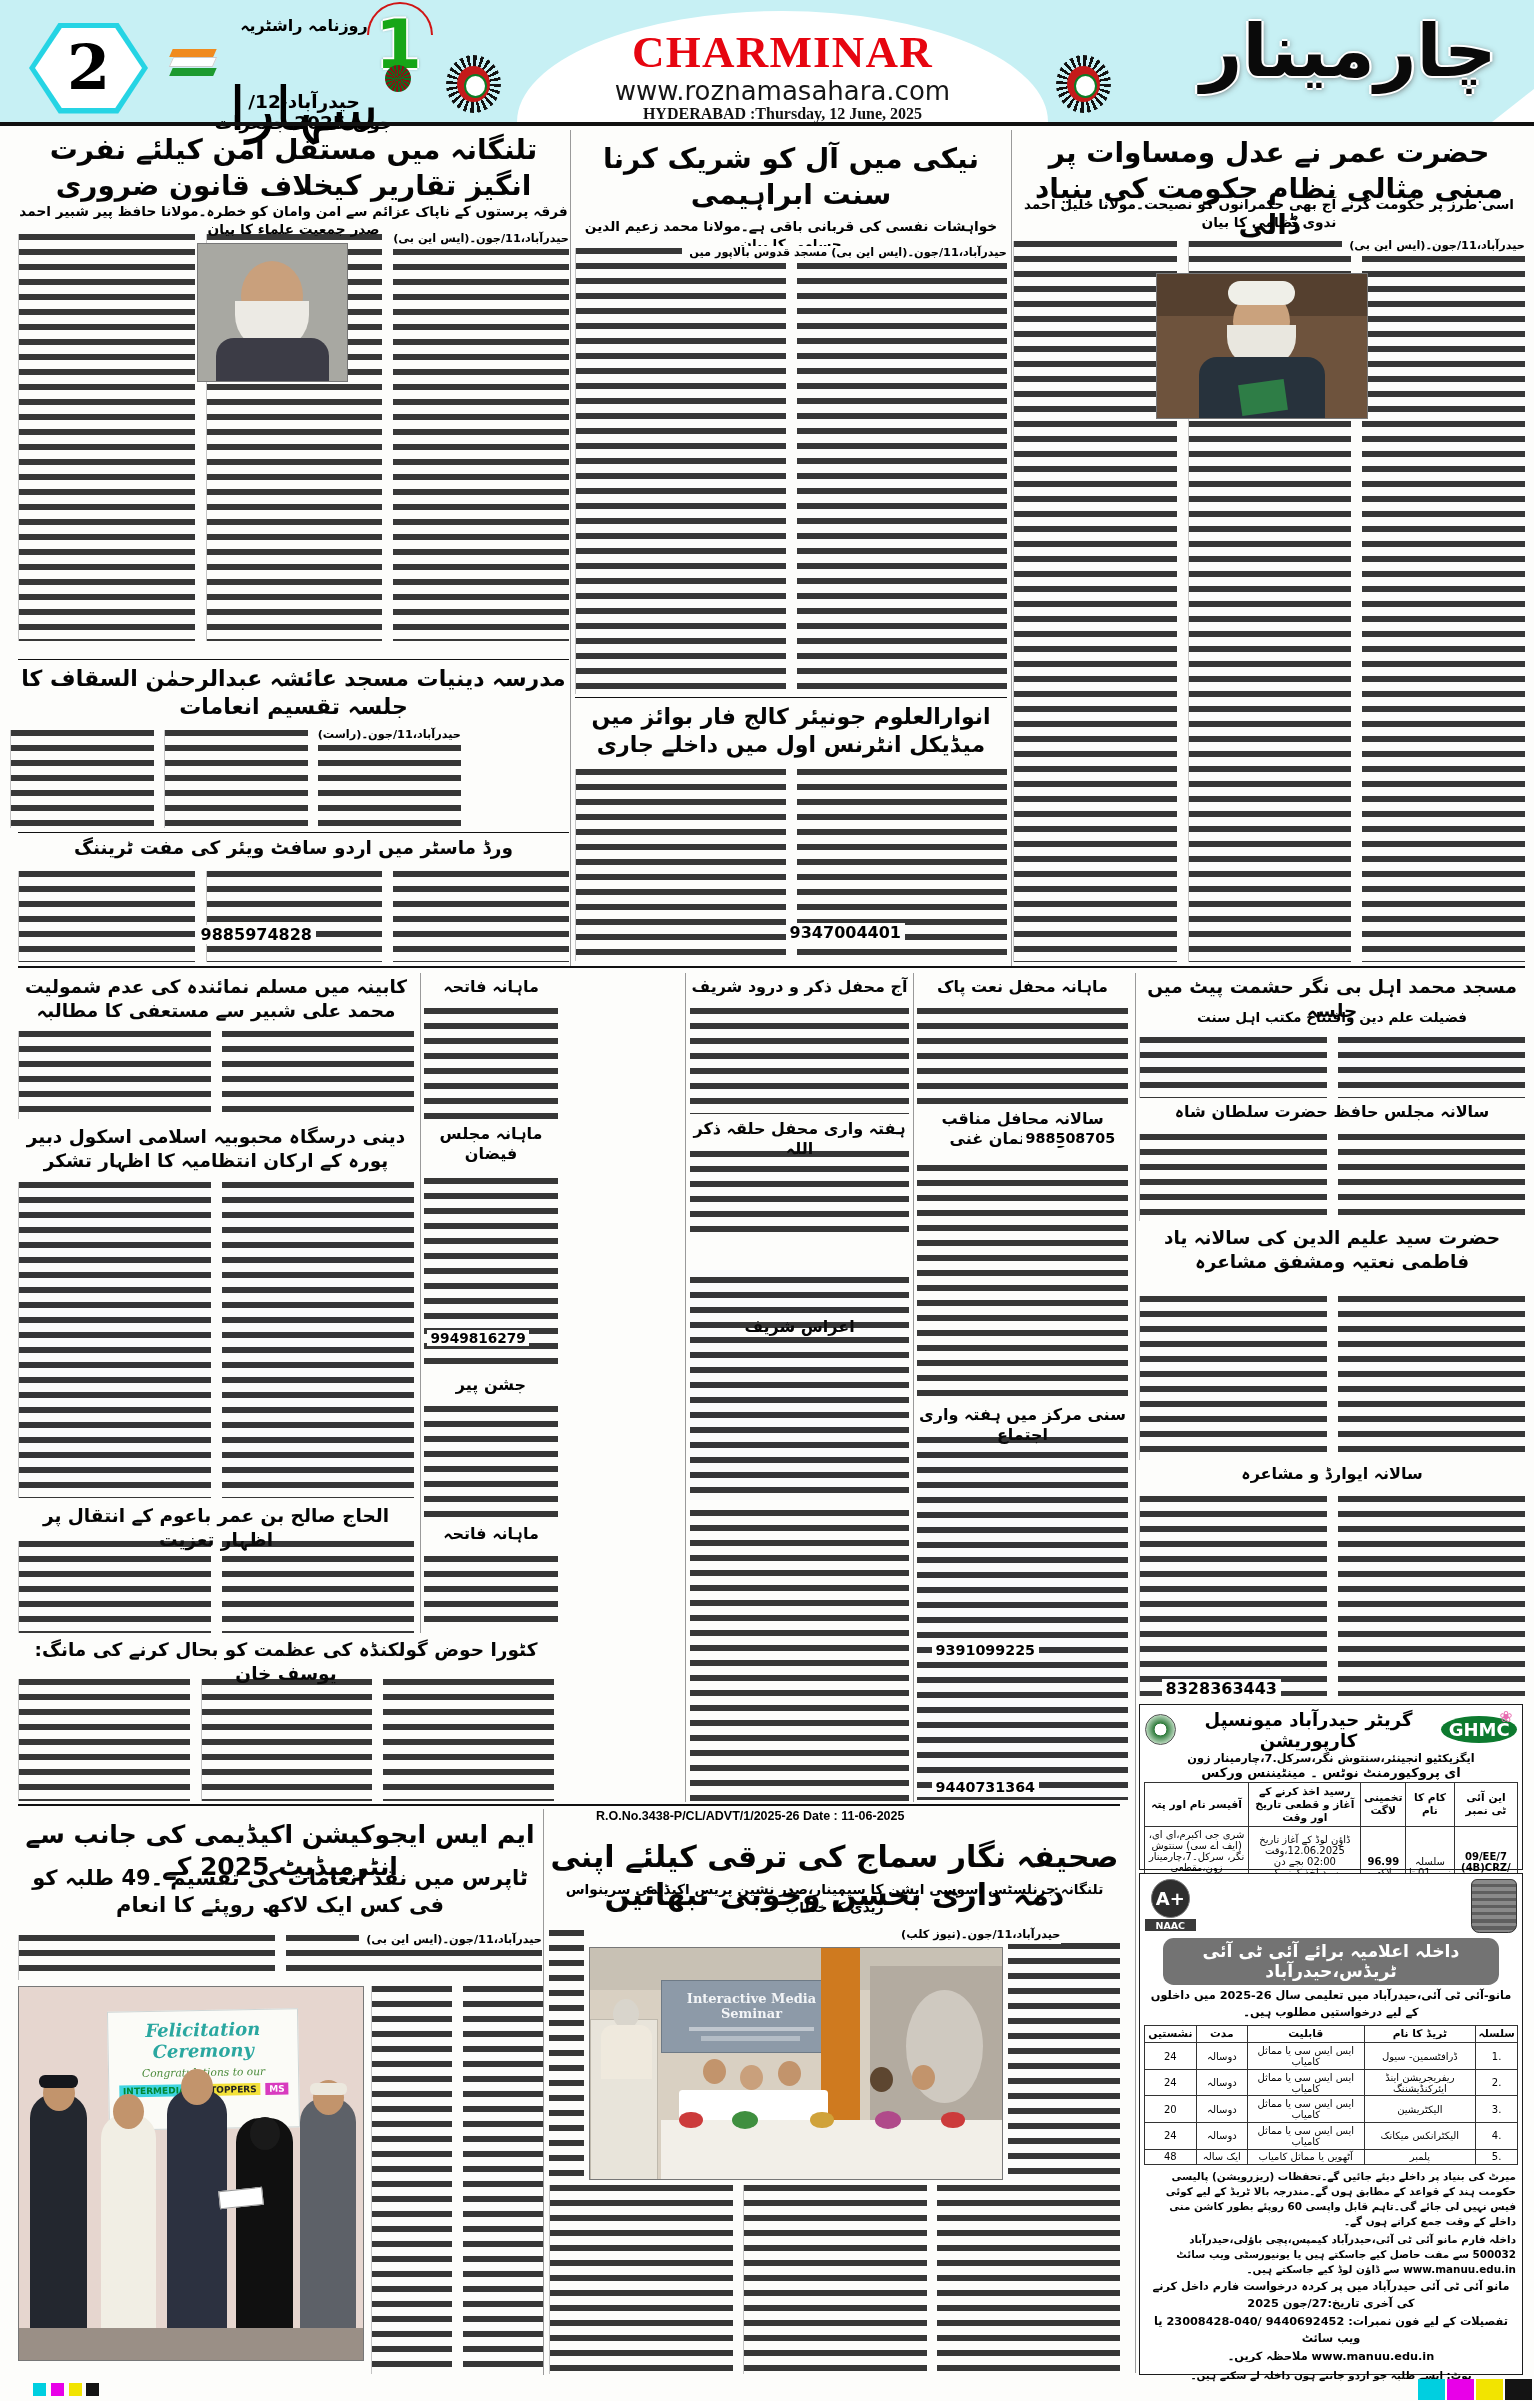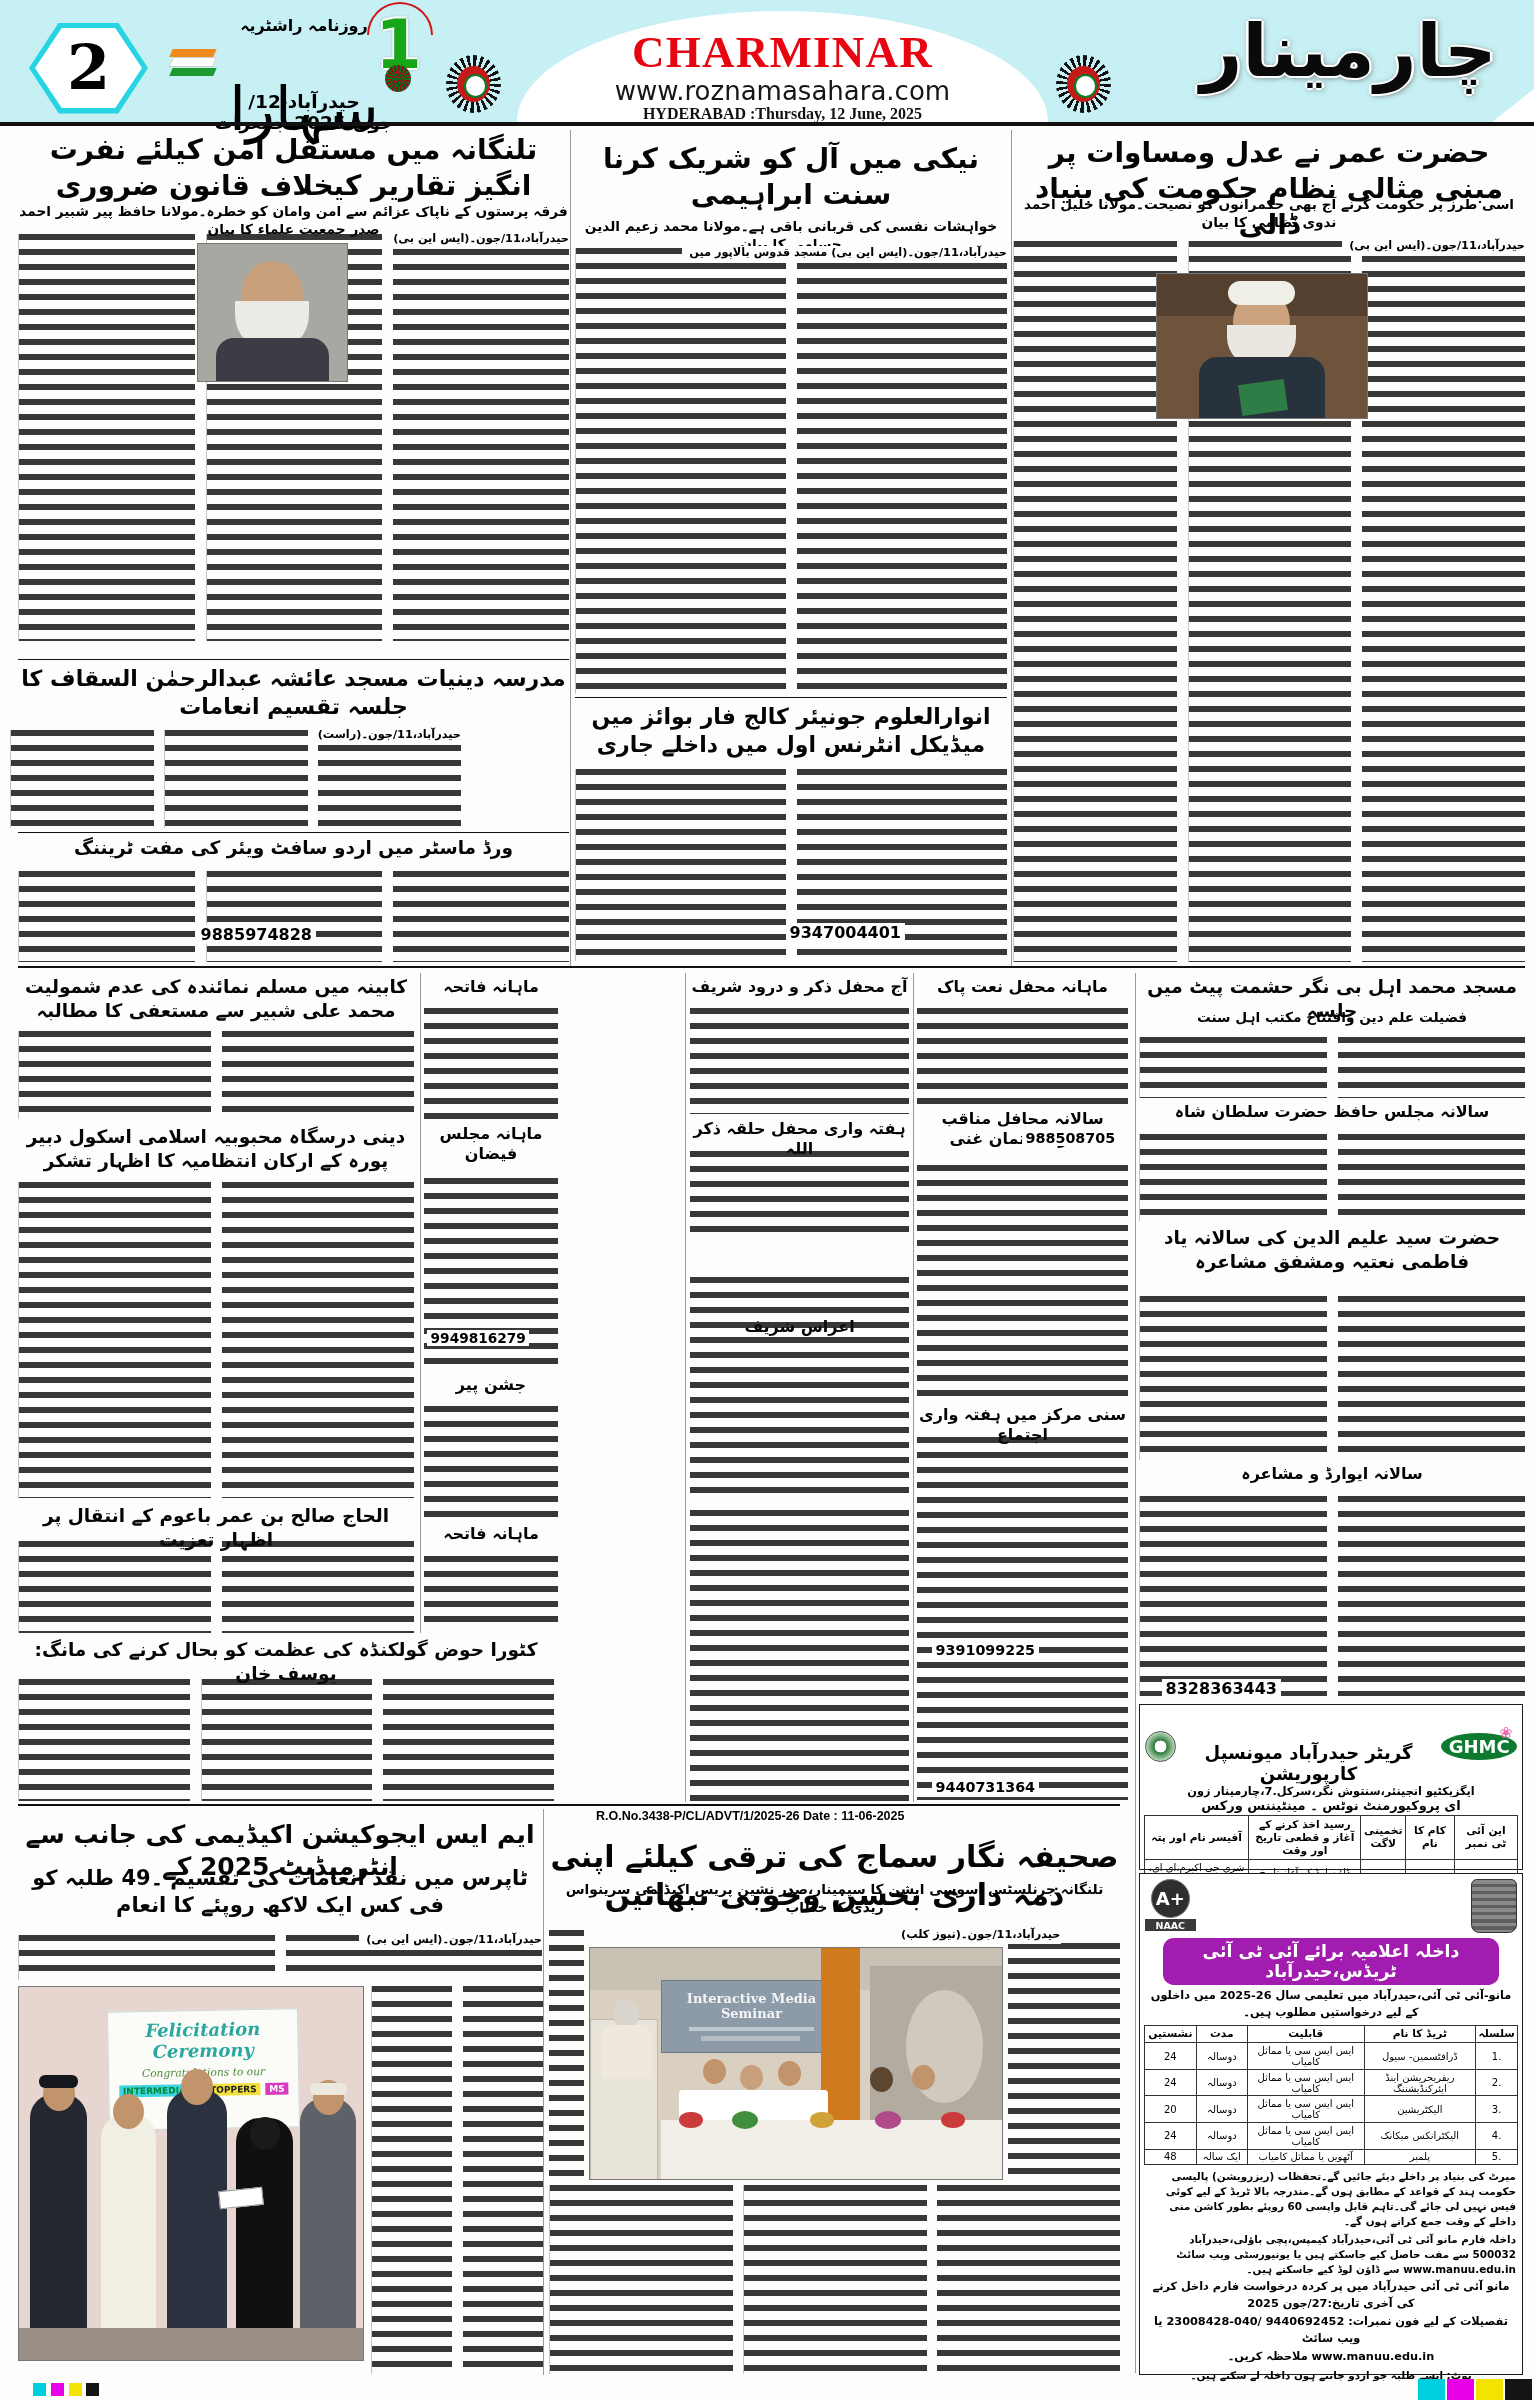--- a/index.html
+++ b/index.html
@@ -56,21 +56,21 @@
   .udate{position:absolute;left:179px;top:91px;width:250px;font-size:18.5px;font-weight:700;direction:rtl;text-align:center;}
   .masturdu{position:absolute;left:1177px;top:8.3px;width:343px;height:107px;direction:rtl;text-align:center;
             font-size:73px;font-weight:900;color:#0a0a0a;
             text-shadow:-2.4px 0 #fff,2.4px 0 #fff,0 2.4px #fff,0 -2.4px #fff,1.2px 1.2px 6px #555;}
   .wedge{position:absolute;right:0;top:89px;width:0;height:0;border-left:42px solid transparent;border-bottom:33px solid #fff;}
   
   .photo{position:absolute;overflow:hidden;border:0.6px solid #777;}
   
   .adbox{position:absolute;border:1.8px solid #1c1c1c;background:#fff;}
   .ghmc-head{display:flex;align-items:center;justify-content:space-between;padding:3.6px 4.8px 1.2px;}
-  .ghmc-org{font-size:18px;font-weight:900;direction:rtl;flex:1;text-align:center;margin-top:33px;}
+  .ghmc-org{font-size:18px;font-weight:900;direction:rtl;flex:1;text-align:center;}
   .ghmc-oval{width:76px;height:27px;border-radius:50%;background:#0d7a2f;color:#fff;font-weight:900;
              font-size:18px;display:flex;align-items:center;justify-content:center;position:relative;}
   .ghmc-oval .fl{position:absolute;right:4.8px;top:-8.3px;color:#e86ab0;font-size:15.5px;}
   .ghmc-emb{width:29px;height:29px;border-radius:50%;background:radial-gradient(#ffffff 28%,#2d7a3a 30%,#b9d8bd 70%);border:1.2px solid #555;}
   .gsub{font-weight:700;direction:rtl;text-align:center;}
   table.ad{border-collapse:collapse;width:98%;margin:2.4px auto;direction:rtl;}
   table.ad th,table.ad td{border:0.6px solid #333;font-size:10px;padding:1.8px 2.4px;text-align:center;vertical-align:middle;}
   table.ad th{font-weight:700;font-size:10.7px;}
   .gfoot{font-size:10px;font-weight:700;direction:rtl;text-align:center;padding:1.2px 3.6px;}
   .ltr{direction:ltr;unicode-bidi:isolate;}
@@ -79,21 +79,21 @@
   .naac .cir{width:37px;height:37px;border-radius:50%;background:#2e2e2e;color:#fff;font-weight:900;font-size:18px;
              display:flex;align-items:center;justify-content:center;margin:0 auto;border:1.8px solid #777;}
   .naac .rib{background:#3a3a3a;color:#fff;font-size:9.5px;font-weight:700;margin-top:1.2px;padding:0.6px 0;}
   .seal{width:44px;height:52px;background:#6b6b6b;border-radius:6px 6px 8.3px 8.3px;border:1.2px solid #333;
         background-image:repeating-linear-gradient(180deg,#8a8a8a 0 3.6px,#5f5f5f 3.6px 7.1px);}
   .mh-c{flex:1;text-align:center;line-height:1.22;padding:0 3.6px;}
   .mh-hi{font-size:10px;}
   .mh-ur{font-size:13px;font-weight:700;direction:rtl;}
   .mh-en1{font-size:13px;font-weight:900;font-family:"Liberation Serif",serif;}
   .mh-en2{font-size:8.3px;font-weight:700;}
-  .banner{background:#a21caf;color:#fff;border-radius:10.7px;margin:4.8px auto 2.4px;width:88%;
+  .banner{background:#737373;color:#fff;border-radius:10.7px;margin:4.8px auto 2.4px;width:88%;
           font-size:17.3px;font-weight:900;direction:rtl;text-align:center;padding:3.6px 0;}
   .mpara{font-size:10.4px;font-weight:700;direction:rtl;text-align:center;line-height:1.45;padding:1.2px 6px;}
   .mpara.jt{text-align:right;}
   .roline{font-family:"Liberation Sans",sans-serif;font-weight:700;font-size:12.5px;direction:ltr;}
   .bar{position:absolute;height:21px;width:27px;}
   .dot{position:absolute;height:13px;width:13px;}
   .person{position:absolute;border-radius:24px 24px 0 0;}
   .head{position:absolute;border-radius:50%;background:#c2946c;}
 </style>
 </head>

